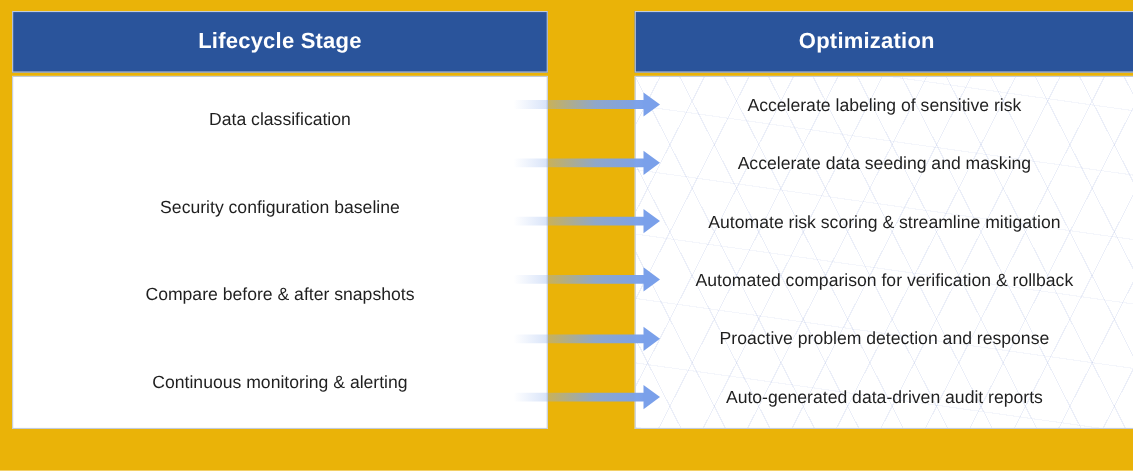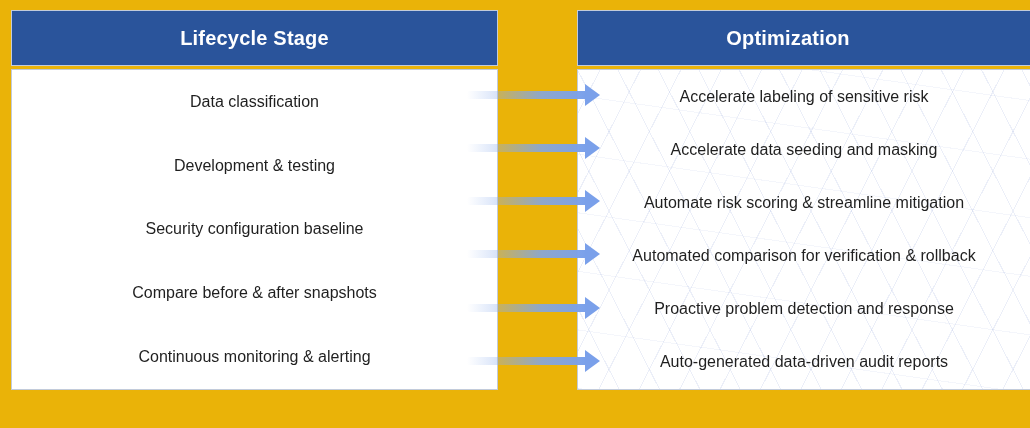--- a/index.html
+++ b/index.html
@@ -96,23 +96,20 @@
 
   <div class="tbl tbl-left">
     <div class="tbl-header">
       <span class="hdr-label">Lifecycle Stage</span>
     </div>
     <div class="tbl-body">
       <div class="row">
         <span class="row-label">Data classification</span>
       </div>
       <div class="row">
-        <span class="row-label">Development &amp; testing</span>
-      </div>
-      <div class="row">
         <span class="row-label">Security configuration baseline</span>
       </div>
       <div class="row">
         <span class="row-label">Compare before &amp; after snapshots</span>
       </div>
       <div class="row">
         <span class="row-label">Continuous monitoring &amp; alerting</span>
       </div>
     </div>
   </div>

